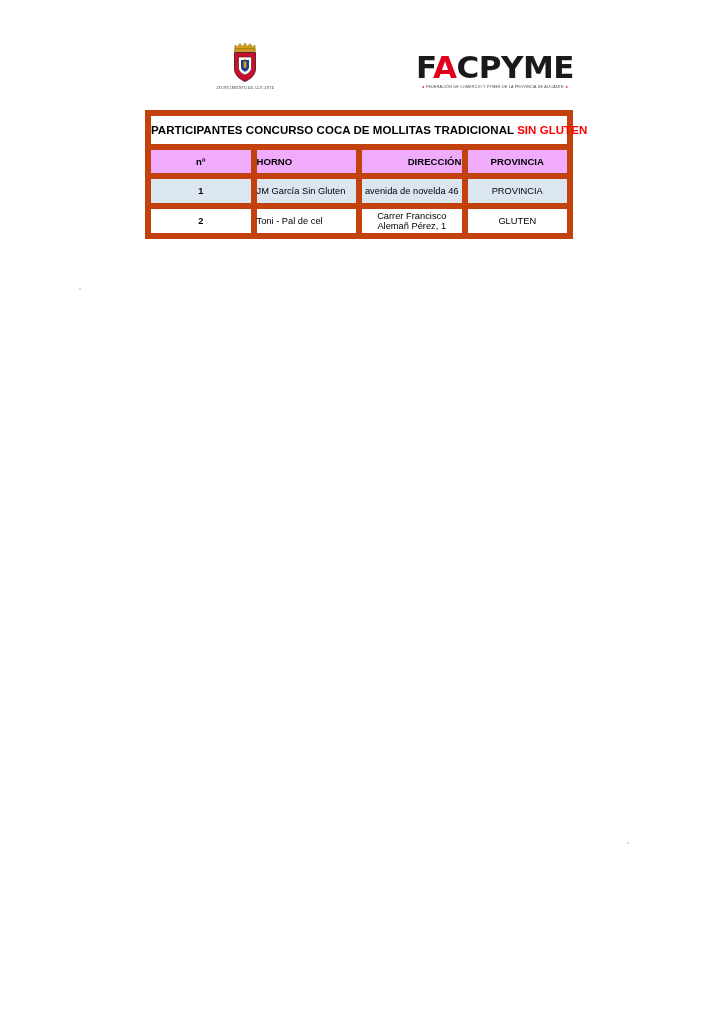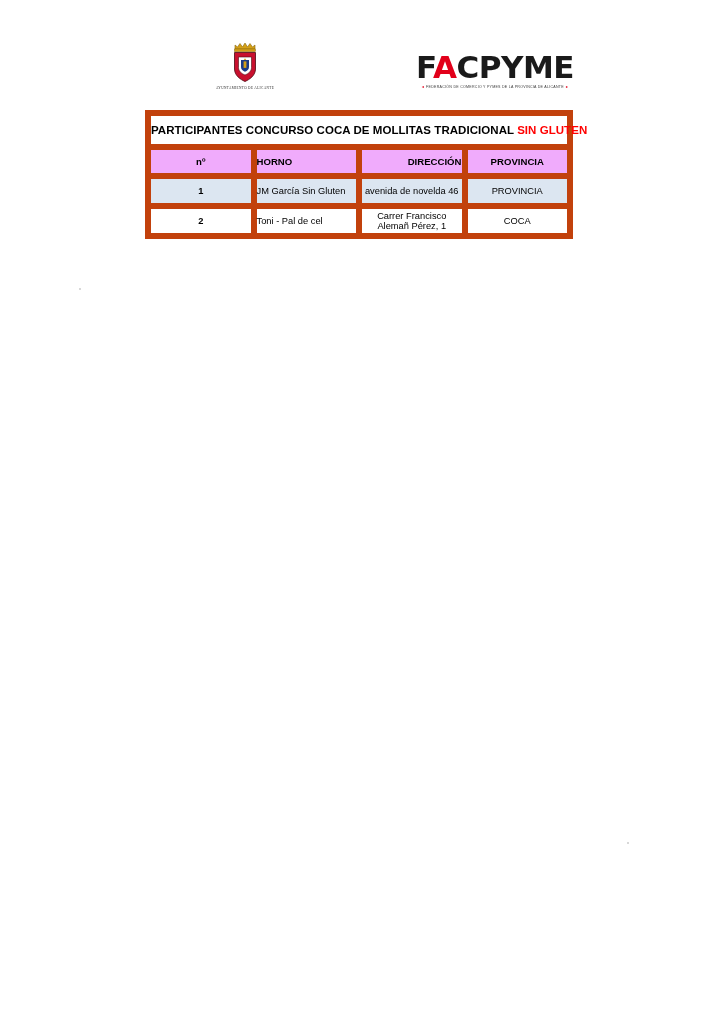--- a/index.html
+++ b/index.html
@@ -181,21 +181,21 @@
       <tr class="row-alt">
         <td class="body-cell c-num">1</td>
         <td class="body-cell c-horno">JM García Sin Gluten</td>
         <td class="body-cell c-dir">avenida de novelda 46</td>
         <td class="body-cell c-mun">PROVINCIA</td>
       </tr>
       <tr class="row-plain">
         <td class="body-cell c-num">2</td>
         <td class="body-cell c-horno">Toni - Pal de cel</td>
         <td class="body-cell c-dir">Carrer Francisco Alemañ Pérez, 1</td>
-        <td class="body-cell c-mun">COCA</td>
+        <td class="body-cell c-mun">GLUTEN</td>
       </tr>
     </tbody>
   </table>
 
   <div class="speck" style="left:79px; top:288px;"></div>
   <div class="speck" style="left:627px; top:842px;"></div>
 
 </div>
 
 </body></html>

